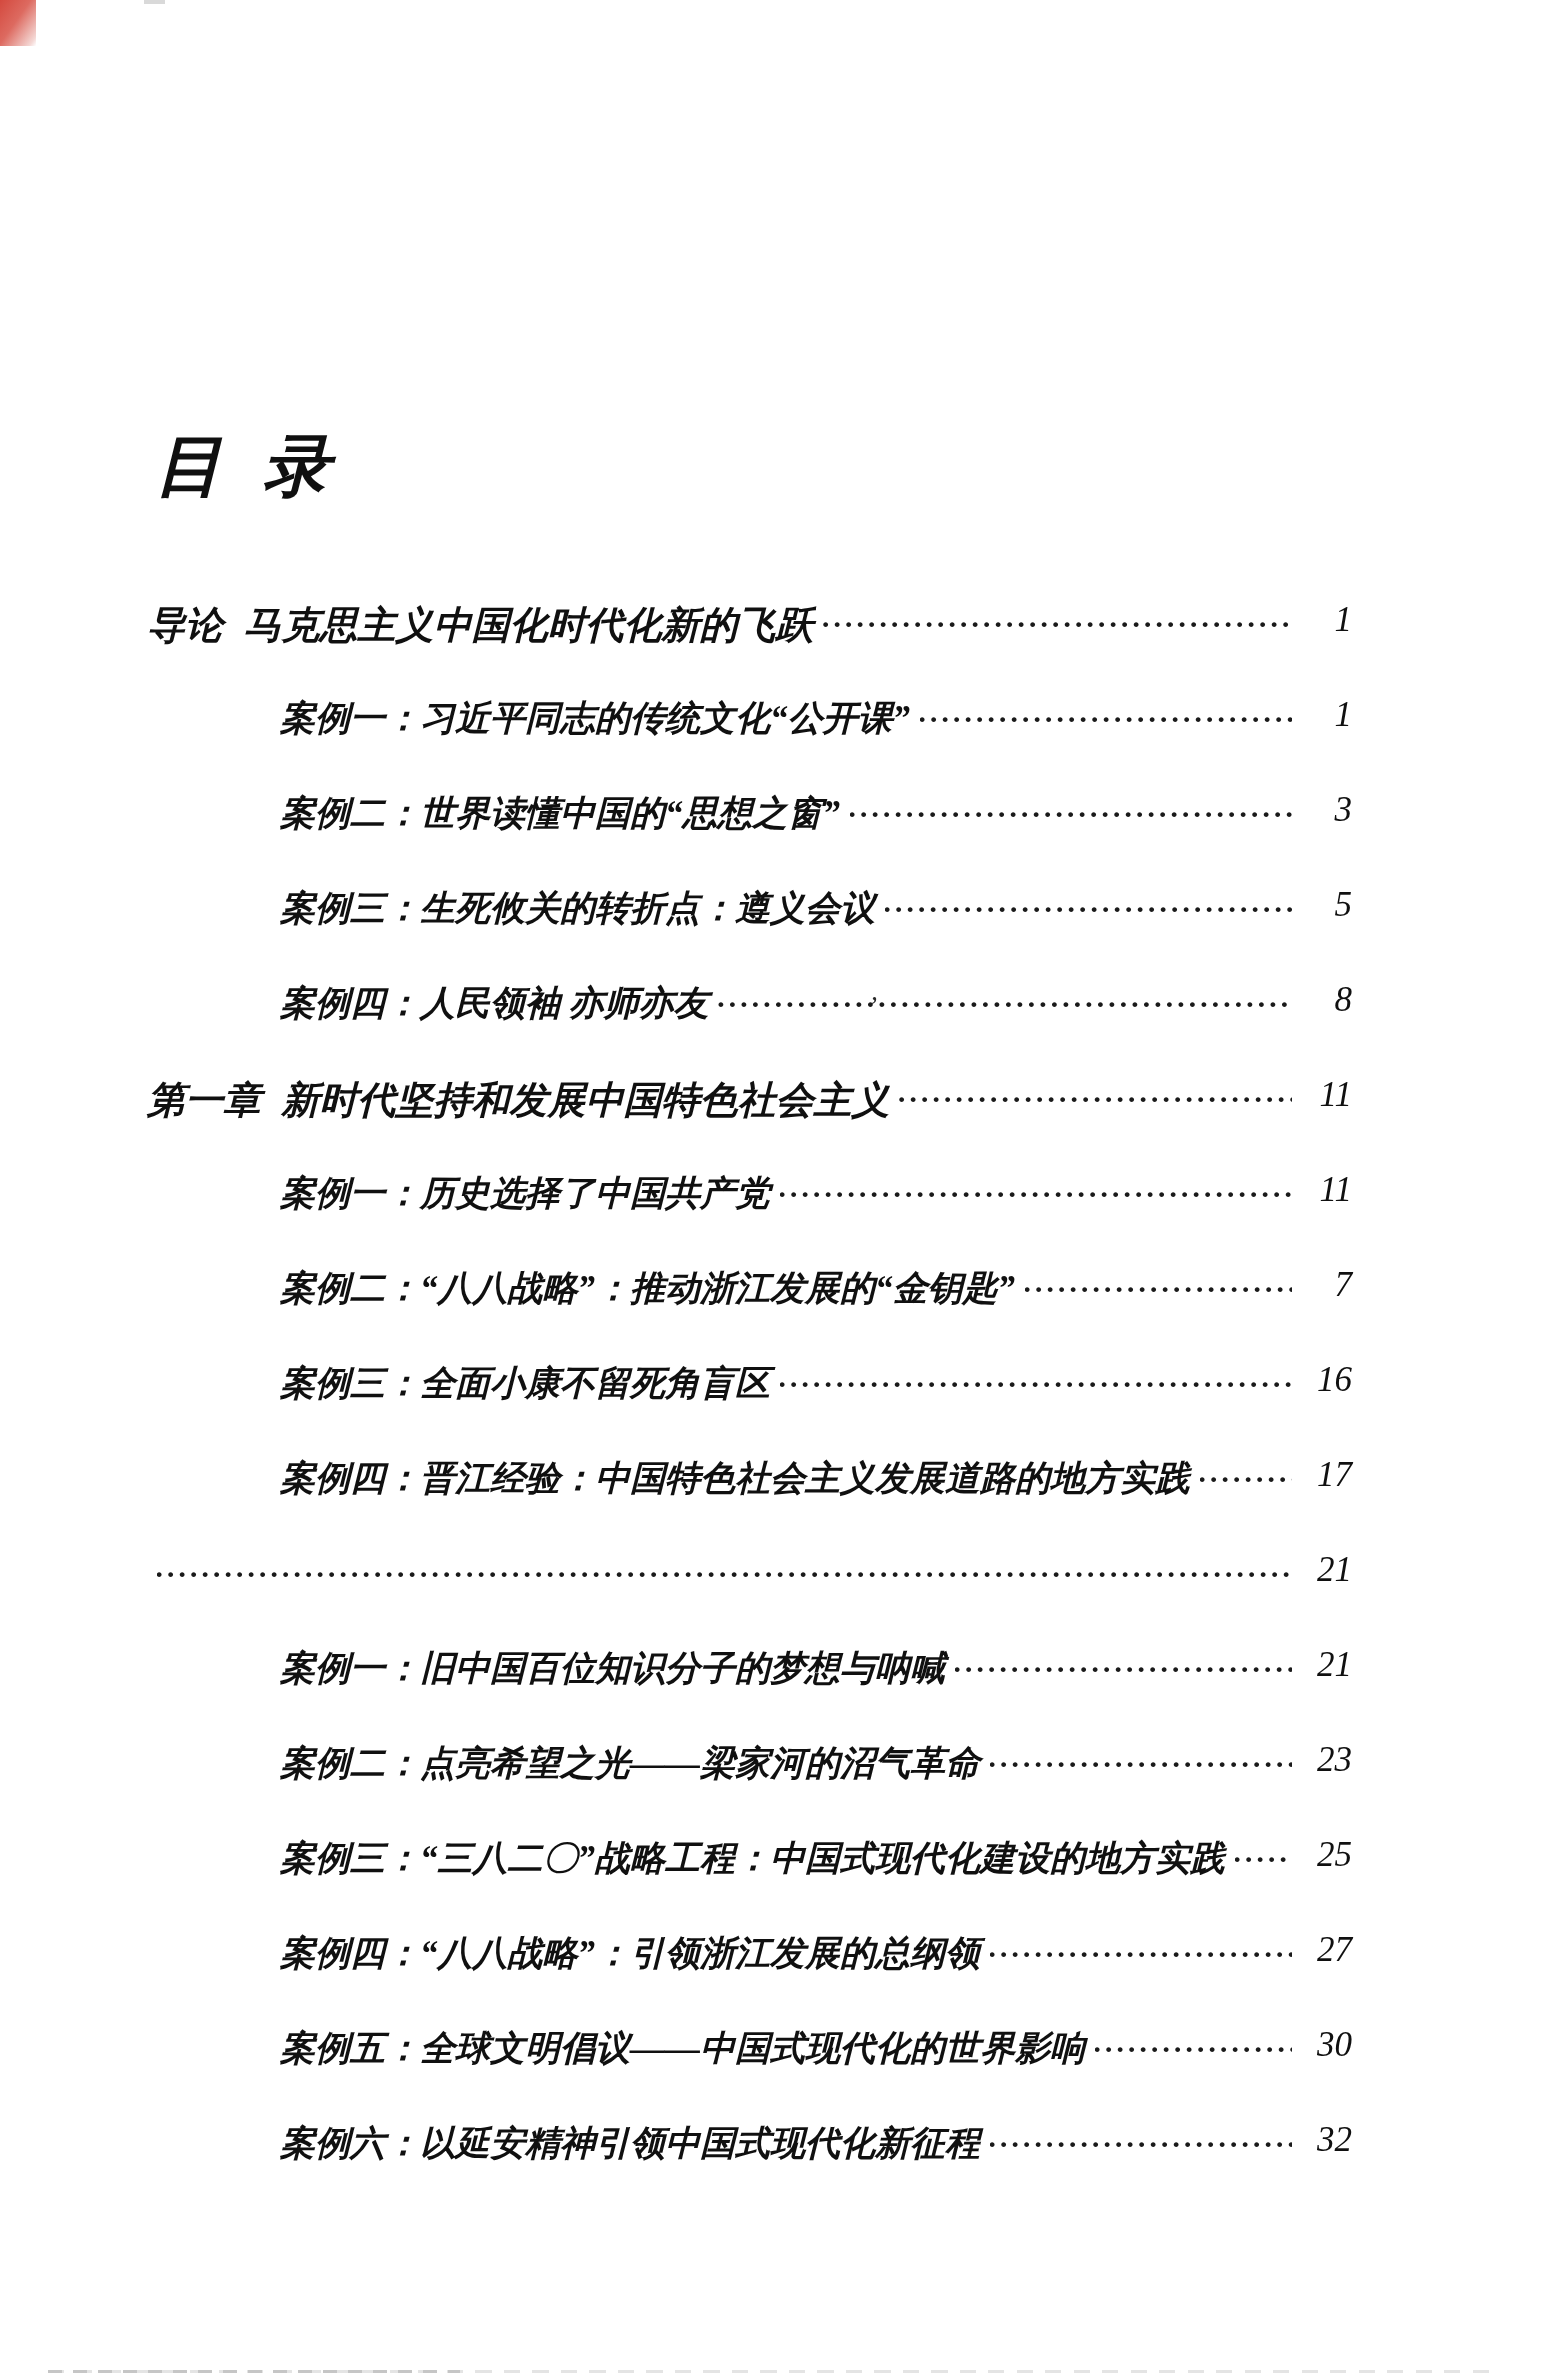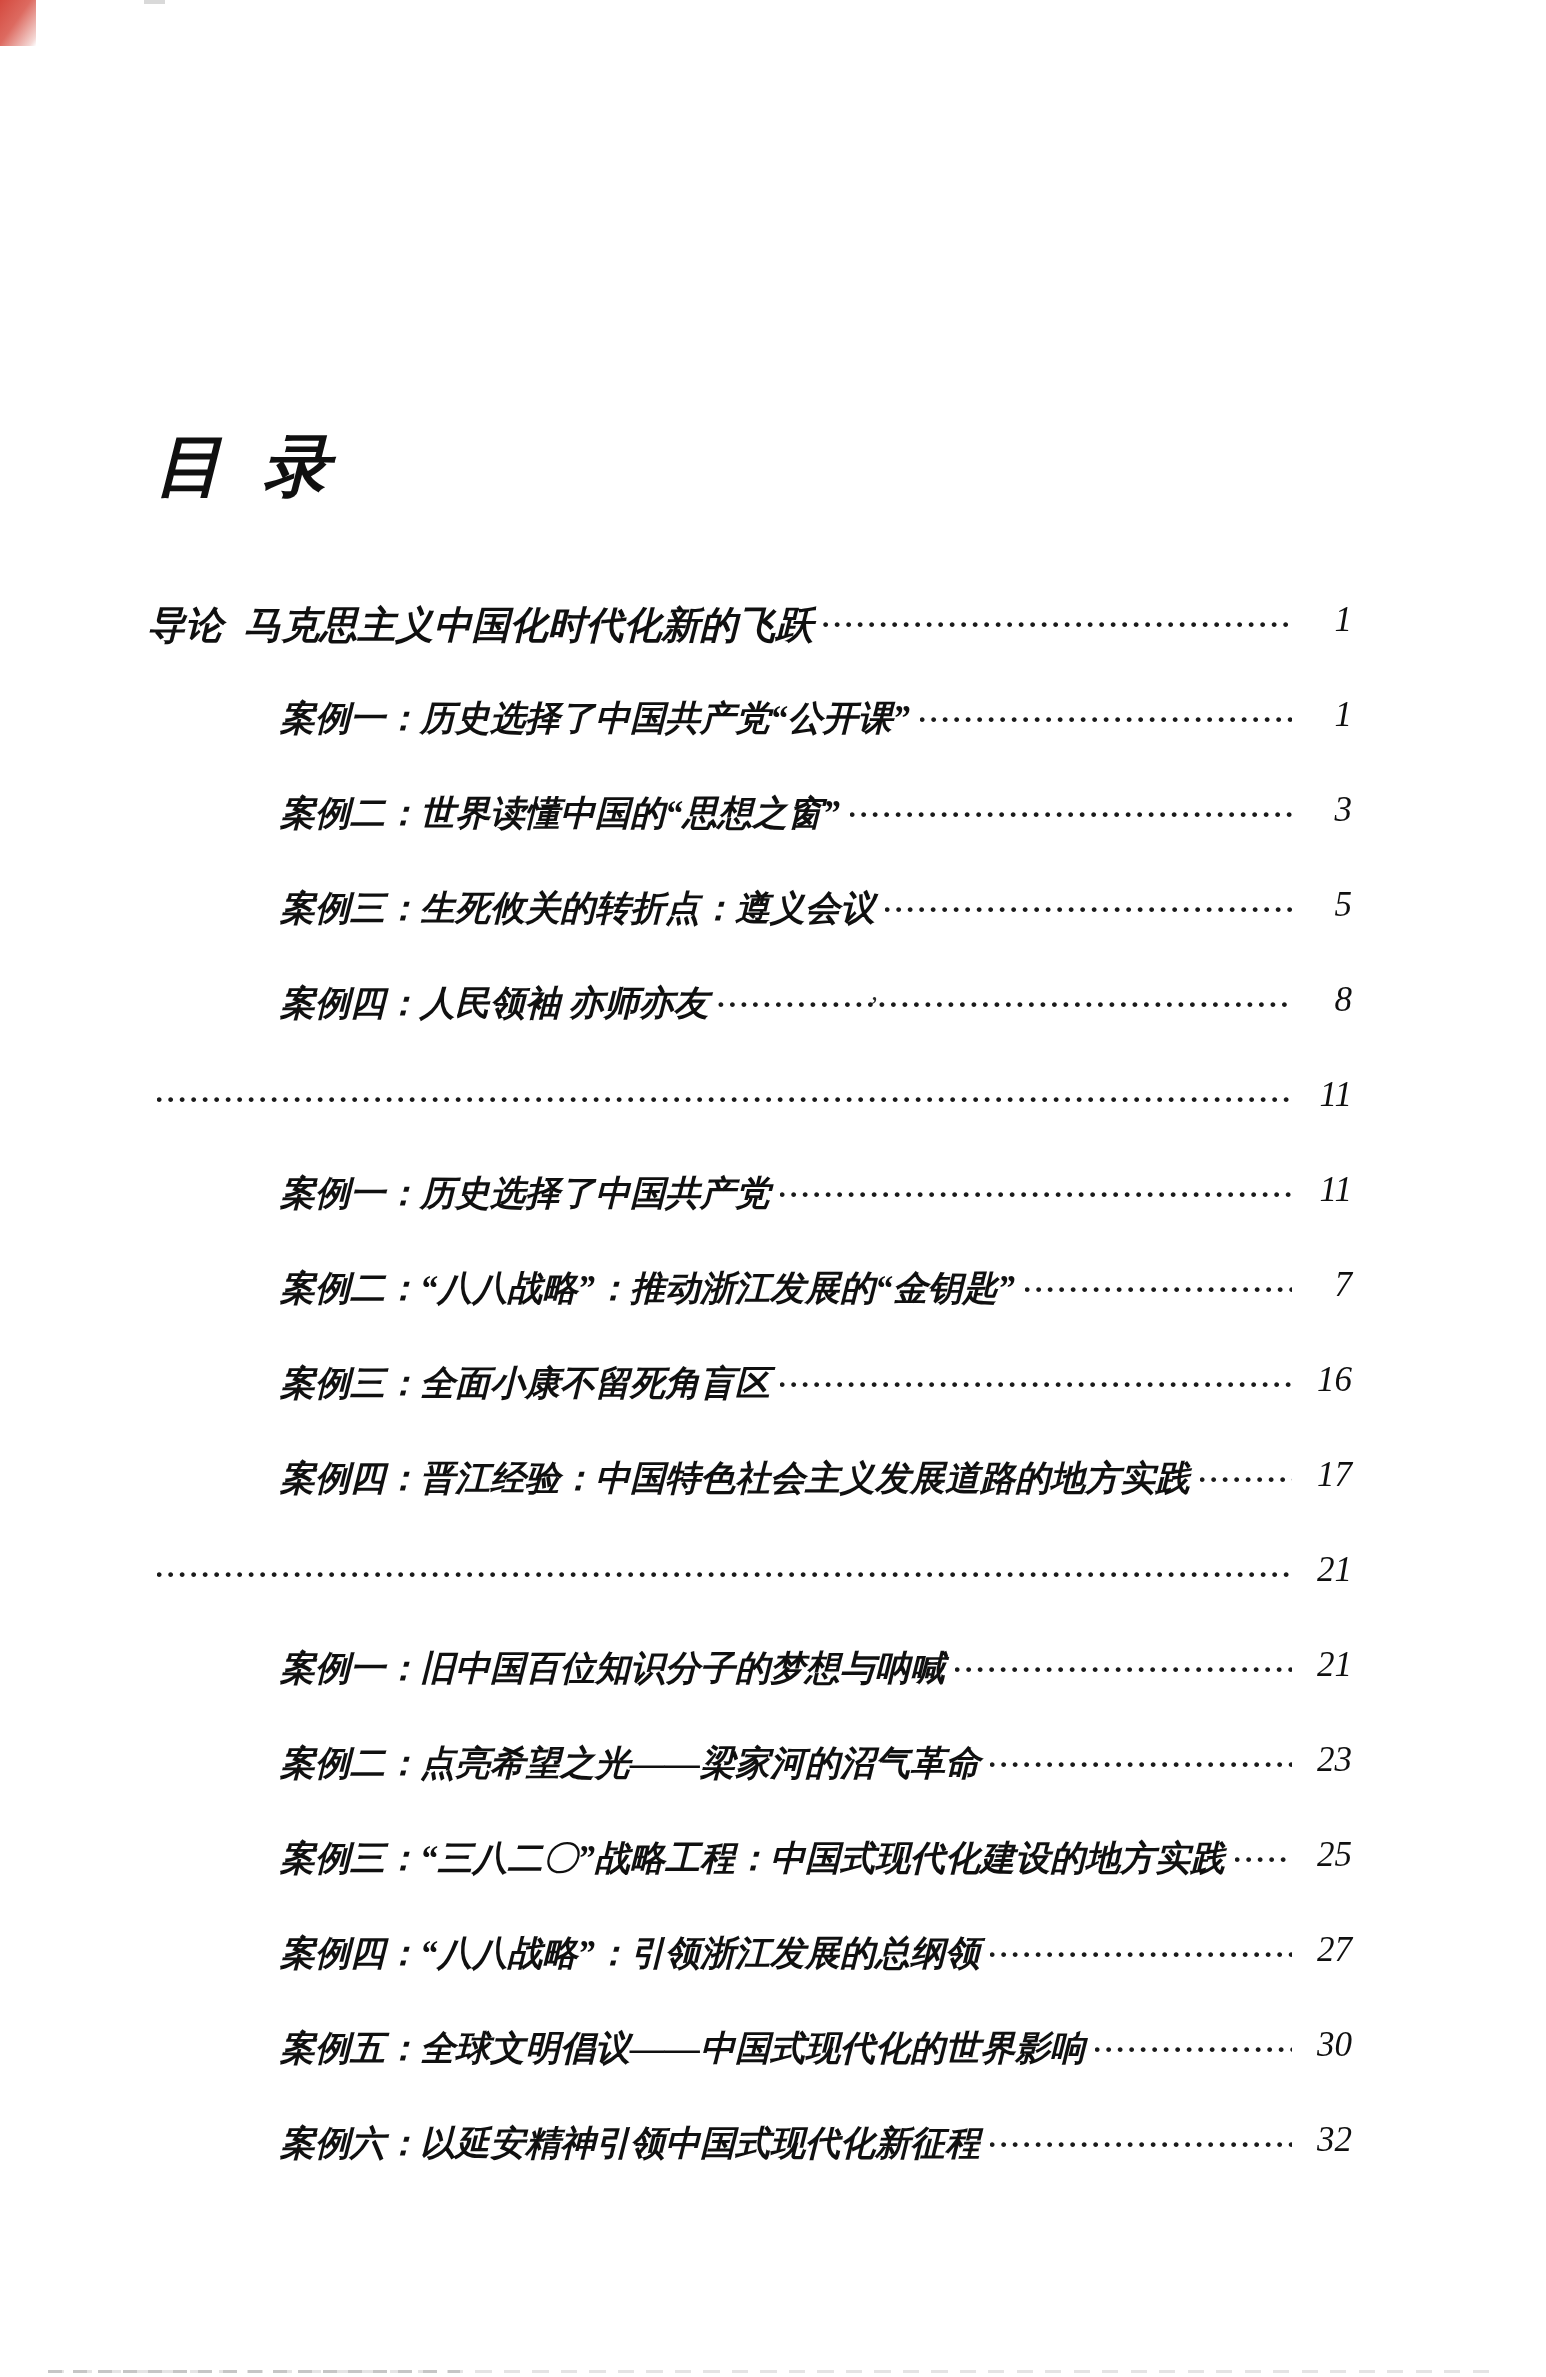--- a/index.html
+++ b/index.html
@@ -104,40 +104,41 @@
 
   <h1 class="doc-title">目 录</h1>
 
   <div class="toc" id="toc">
       <div class="row lv1">
     <span class="text">导论 马克思主义中国化时代化新的飞跃</span>
     <span class="dots" aria-hidden="true">................................................................................................................................................................</span>
     <span class="pnum">1</span>
   </div>
       <div class="row lv2">
-    <span class="text">案例一：历史选择了中国共产党“公开课”</span>
+    <span class="text">案例一：习近平同志的传统文化“公开课”</span>
     <span class="dots" aria-hidden="true">................................................................................................................................................................</span>
     <span class="pnum">1</span>
   </div>
       <div class="row lv2">
     <span class="text">案例二：世界读懂中国的“思想之窗”</span>
     <span class="dots" aria-hidden="true">................................................................................................................................................................</span>
     <span class="pnum">3</span>
   </div>
       <div class="row lv2">
     <span class="text">案例三：生死攸关的转折点：遵义会议</span>
     <span class="dots" aria-hidden="true">................................................................................................................................................................</span>
     <span class="pnum">5</span>
   </div>
       <div class="row lv2">
     <span class="text">案例四：人民领袖 亦师亦友</span>
     <span class="dots" aria-hidden="true">................................................................................................................................................................</span>
     <span class="pnum">8</span>
   </div>
       <div class="row lv1">
+    <span class="text">第一章 新时代坚持和发展中国特色社会主义</span>
     <span class="dots" aria-hidden="true">................................................................................................................................................................</span>
     <span class="pnum">11</span>
   </div>
       <div class="row lv2">
     <span class="text">案例一：历史选择了中国共产党</span>
     <span class="dots" aria-hidden="true">................................................................................................................................................................</span>
     <span class="pnum">11</span>
   </div>
       <div class="row lv2">
     <span class="text">案例二：“八八战略”：推动浙江发展的“金钥匙”</span>

